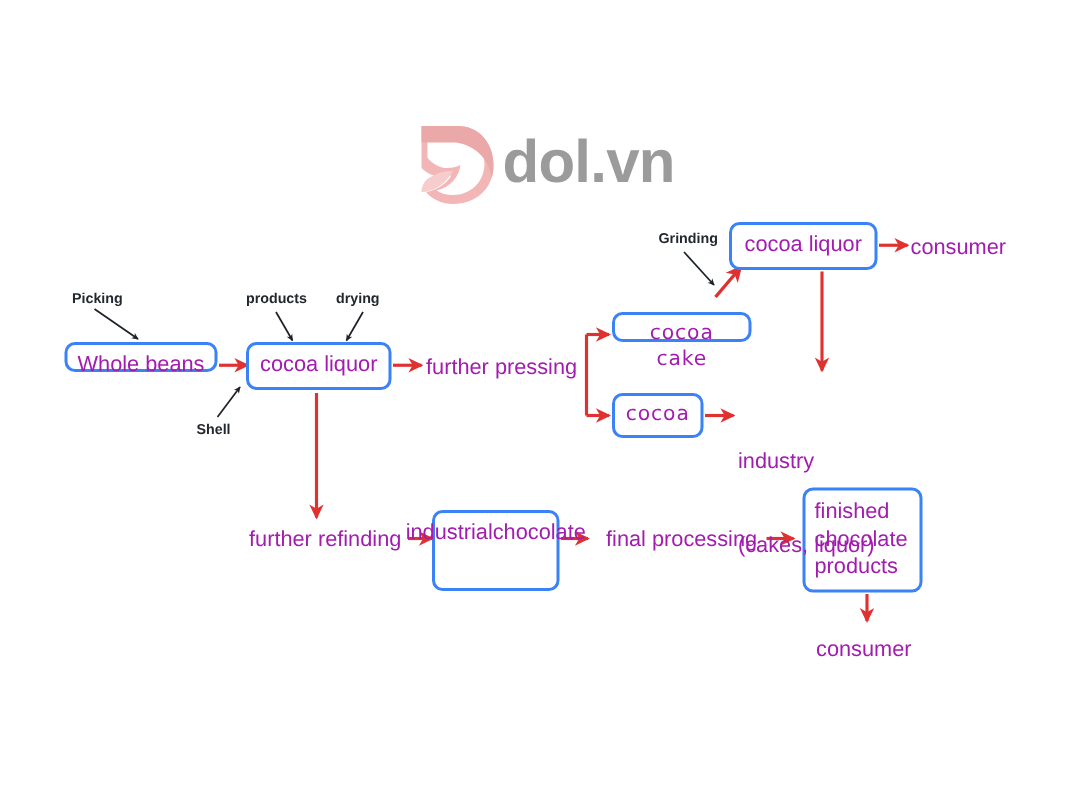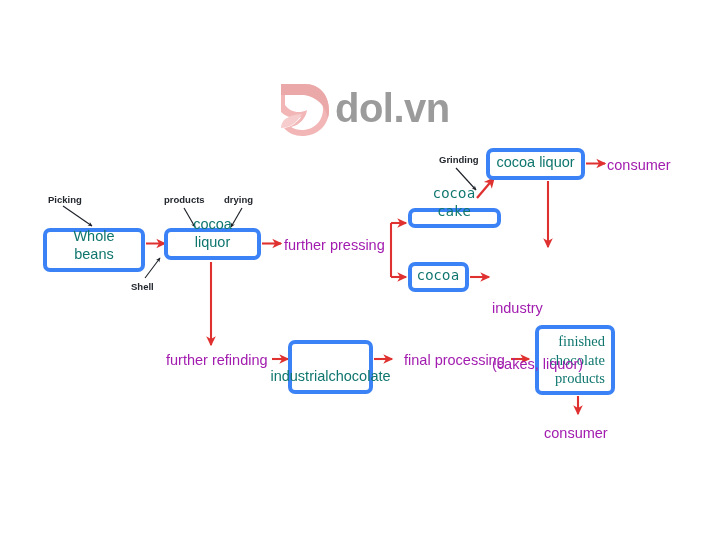--- a/index.html
+++ b/index.html
@@ -45,27 +45,27 @@
     font-weight: 700;
     color: #9b9b9b;
     letter-spacing: -0.5px;
     white-space: nowrap;
   }
   
   .box {
     position: absolute;
     box-sizing: border-box;
     background: #ffffff;
-    border: 4px solid #3b82f6;
+    border: 2px solid #3b82f6;
     border-radius: 7px;
     display: flex;
-    align-items: flex-end;
+    align-items: flex-start;
     justify-content: center;
     text-align: center;
-    color: #0f766e;
+    color: #a21caf;
     font-size: 14.5px;
     font-weight: 500;
     line-height: 1.28;
     padding: 4px 6px;
   }
   .box.mono {
     font-family: "DejaVu Sans", sans-serif;
     letter-spacing: 0.6px;
     font-size: 13.5px;
   }
@@ -150,21 +150,21 @@
 
     <line x1="578" y1="396" x2="578" y2="414" stroke="#e03131" stroke-width="2.1" marker-end="url(#redhead)"></line>
 
     <line x1="63" y1="206" x2="92" y2="226" stroke="#1d2129" stroke-width="1.15" marker-end="url(#blkhead)"></line>
     <line x1="145" y1="278" x2="160" y2="258" stroke="#1d2129" stroke-width="1.15" marker-end="url(#blkhead)"></line>
     <line x1="184" y1="208" x2="195" y2="227" stroke="#1d2129" stroke-width="1.15" marker-end="url(#blkhead)"></line>
     <line x1="242" y1="208" x2="231" y2="227" stroke="#1d2129" stroke-width="1.15" marker-end="url(#blkhead)"></line>
     <line x1="456" y1="168" x2="476" y2="190" stroke="#1d2129" stroke-width="1.15" marker-end="url(#blkhead)"></line>
   </svg>
 
-  <div class="box" style="left:43px; top:228px; width:102px; height:44px;">
+  <div class="box" style="left:43px; top:228px; width:102px; height:20px;">
     <span>Whole beans</span>
   </div>
 
   <div class="box" style="left:164px; top:228px; width:97px; height:32px;">
     <span>cocoa liquor</span>
   </div>
 
   <div class="box mono" style="left:408px; top:208px; width:93px; height:20px;">
     <span>cocoa cake</span>
   </div>
@@ -175,21 +175,21 @@
 
   <div class="box" style="left:486px; top:148px; width:99px; height:32px;">
     <span>cocoa liquor</span>
   </div>
 
   <div class="box" style="left:288px; top:340px; width:85px; height:54px; ">
     <span>industrial</span>
     <span>chocolate</span>
   </div>
 
-  <div class="box" style="left:535px; top:325px; width:80px; height:70px; flex-direction:column;font-family:Liberation Serif, serif;">
+  <div class="box" style="left:535px; top:325px; width:80px; height:70px; flex-direction:column;">
     <span>finished</span>
     <span>chocolate</span>
     <span>products</span>
   </div>
 
   <div class="label" style="left:284px; top:236px;">further pressing</div>
 
   <div class="label" style="left:166px; top:351px;">further refinding</div>
 
   <div class="label" style="left:404px; top:351px;">final processing</div>

